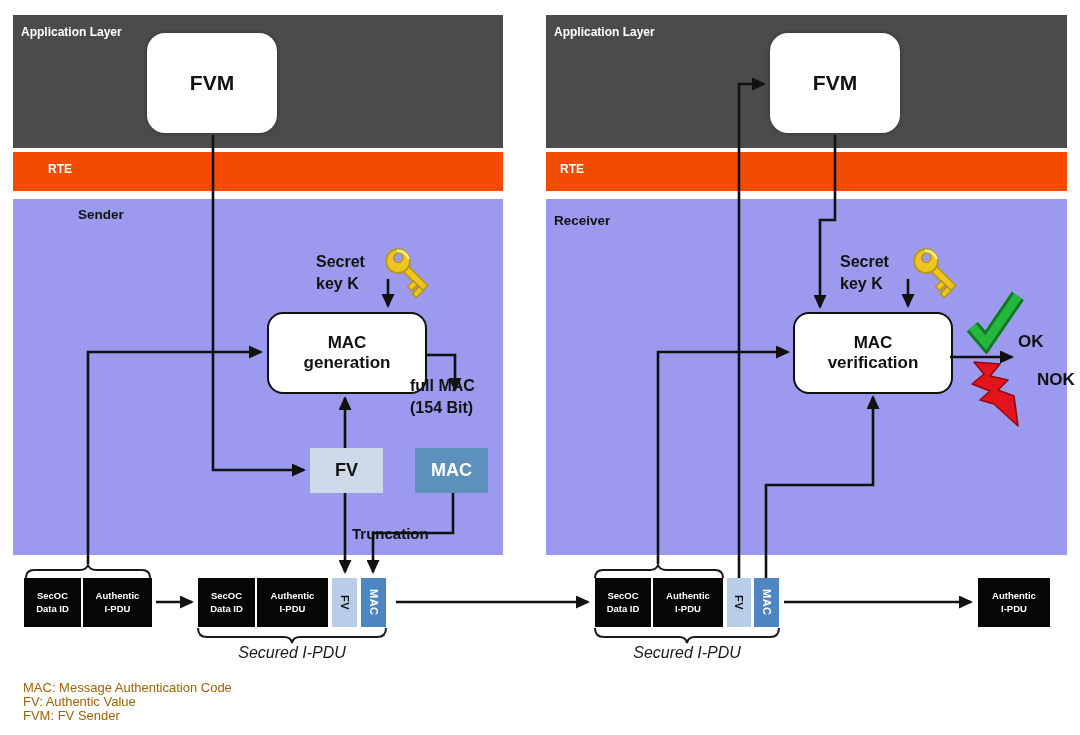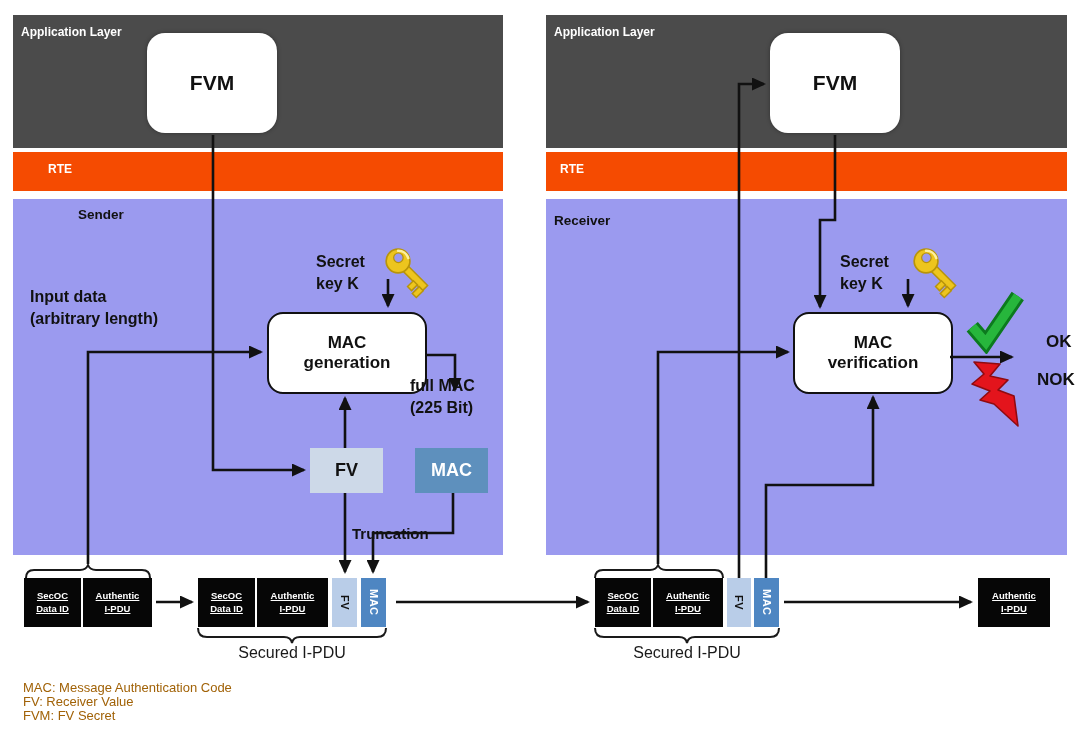--- a/index.html
+++ b/index.html
@@ -22,27 +22,27 @@
     display:flex;flex-direction:column;align-items:center;justify-content:center;
     font-weight:bold;font-size:17px;color:#111;line-height:1.15;text-align:center;
   }
   .mid-box{
     position:absolute;width:73px;height:45px;display:flex;align-items:center;justify-content:center;
     font-weight:bold;font-size:18px;
   }
   .note{position:absolute;font-weight:bold;font-size:16px;color:#111;line-height:1.35;}
   .pdu-box{
     position:absolute;background:#060606;color:#ffffff;display:flex;flex-direction:column;
-    align-items:center;justify-content:center;font-weight:bold;font-size:9.5px;line-height:1.3;text-align:center;text-decoration:underline;
+    align-items:center;justify-content:center;font-weight:bold;font-size:9.5px;line-height:1.3;text-align:center;
   }
   .pdu-slot{
     position:absolute;display:flex;align-items:center;justify-content:center;font-weight:bold;font-size:11px;
   }
   .pdu-slot span{writing-mode:vertical-rl;letter-spacing:0.5px;}
-  .secured-label{position:absolute;font-size:16px;color:#1a1a1a;transform:translateX(-50%);}
+  .secured-label{position:absolute;font-size:16px;color:#1a1a1a;transform:translateX(-50%);font-style:italic;}
   .legend{position:absolute;left:23px;top:681px;font-size:13px;color:#a16207;line-height:14px;}
   svg.overlay{position:absolute;left:0;top:0;pointer-events:none;}
   .icon{position:absolute;}
 </style>
 </head>
 <body>
 
 <div id="canvas">
 
   <div class="layer-bar" style="left:13px;top:15px;width:490px;height:133px;"></div>
@@ -50,24 +50,20 @@
   <div class="fvm-box" style="left:147px;top:33px;">
     <span>FVM</span>
   </div>
 
   <div class="rte-bar" style="left:13px;top:152px;width:490px;height:39px;"></div>
   <div class="bar-label" style="left:48px;top:162px;">RTE</div>
 
   <div class="zone" style="left:13px;top:199px;width:490px;height:356px;"></div>
   <div class="zone-label" style="left:32px;top:207px;margin-left:46px;">Sender</div>
 
-  <div class="note" style="left:30px;top:286px;">
-    <span>Input data</span><br>
-    <span>(arbitrary length)</span>
-  </div>
 
   <div class="note" style="left:316px;top:251px;">
     <span>Secret</span><br>
     <span>key K</span>
   </div>
 
   <svg class="icon" style="left:378px;top:241px;" width="62" height="62" viewBox="0 0 60 60">
     <g transform="rotate(45 30 30)">
       <rect x="23" y="26.5" width="29" height="7" fill="#edc51e" stroke="#b8940a" stroke-width="1.4"></rect>
       <rect x="39" y="33" width="5.5" height="8" fill="#edc51e" stroke="#b8940a" stroke-width="1.4"></rect>
@@ -78,21 +74,21 @@
     </g>
   </svg>
 
   <div class="proc-box" style="left:267px;top:312px;">
     <span>MAC</span>
     <span>generation</span>
   </div>
 
   <div class="note" style="left:410px;top:375px;">
     <span>full MAC</span><br>
-    <span>(225 Bit)</span>
+    <span>(154 Bit)</span>
   </div>
 
   <div class="mid-box" style="left:310px;top:448px;background:#cdd9e8;color:#111;">
     <span>FV</span>
   </div>
   <div class="mid-box" style="left:415px;top:448px;background:#5e90bd;color:#ffffff;">
     <span>MAC</span>
   </div>
 
   <div class="note" style="left:352px;top:504px;font-size:15px;margin-top:20px;">Truncation</div>
@@ -127,21 +123,21 @@
 
   <div class="proc-box" style="left:793px;top:312px;">
     <span>MAC</span>
     <span>verification</span>
   </div>
 
   <svg class="icon" style="left:966px;top:288px;" width="58" height="66" viewBox="0 0 50 58">
     <path d="M5,34 L17,48 L45,7" stroke="#0c7a1e" stroke-width="13" fill="none" stroke-linecap="butt"></path>
     <path d="M5,34 L17,48 L45,7" stroke="#27b63c" stroke-width="8" fill="none" stroke-linecap="butt"></path>
   </svg>
-  <div class="note" style="left:1018px;top:331px;font-size:17px;margin-left:28px;">OK</div>
+  <div class="note" style="left:1018px;top:331px;font-size:17px;">OK</div>
 
   <svg class="icon" style="left:960px;top:360px;" width="62" height="70" viewBox="0 0 62 70">
     <polygon points="14,2 40,4 30,16 48,20 38,30 54,36 58,66 34,44 20,40 30,31 12,24 24,14" fill="#e3141c" stroke="#8f0b10" stroke-width="1.6" stroke-linejoin="round"></polygon>
   </svg>
   <div class="note" style="left:1008px;top:369px;font-size:17px;margin-left:29px;">NOK</div>
 
   <div class="pdu-box" style="left:24px;top:578px;width:57px;height:49px;">
     <span>SecOC</span>
       <span>Data ID</span>
   </div>
@@ -182,22 +178,22 @@
   </div>
   <div class="secured-label" style="left:687px;top:644px;">Secured I-PDU</div>
 
   <div class="pdu-box" style="left:978px;top:578px;width:72px;height:49px;">
     <span>Authentic</span>
       <span>I-PDU</span>
   </div>
 
   <div class="legend">
     <div>MAC: Message Authentication Code</div>
-    <div>FV: Receiver Value</div>
-    <div>FVM: FV Secret</div>
+    <div>FV: Authentic Value</div>
+    <div>FVM: FV Sender</div>
   </div>
 
   <svg class="overlay" width="1080" height="735" viewBox="0 0 1080 735">
     <defs>
       <marker id="ah" viewBox="0 0 14 13" refX="12" refY="6.5" markerWidth="14" markerHeight="13" markerUnits="userSpaceOnUse" orient="auto">
         <path d="M0,0 L14,6.5 L0,13 Z" fill="#111"></path>
       </marker>
     </defs>
     <g stroke="#111" stroke-width="2.6" fill="none">
 

